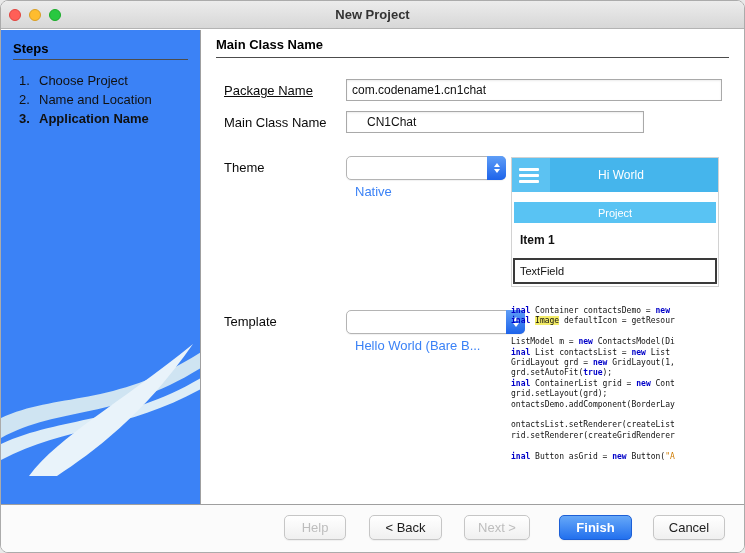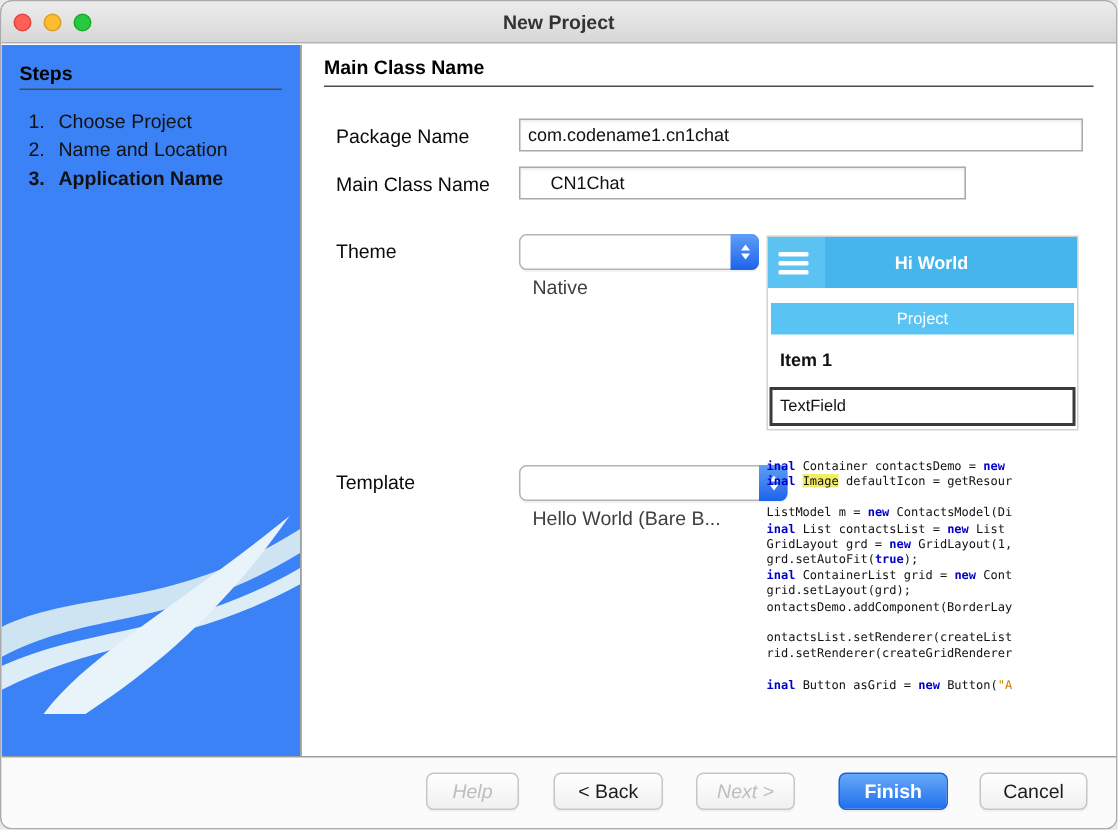--- a/index.html
+++ b/index.html
@@ -43,39 +43,39 @@
 
   .field-label { position:absolute; font-size:13px; color:#0a0a0a; height:22px; line-height:22px; }
   .text-input { position:absolute; height:22px; border:1px solid #a9a9a9; background:#fff;
                 font-family:"Liberation Sans",sans-serif; font-size:12px; color:#111;
                 padding:0 5px; box-shadow:inset 0 1px 2px rgba(0,0,0,.08); }
 
   
   .combo { position:absolute; height:24px; background:#fff; border:1px solid #b4b4b4;
            border-radius:5px; display:flex; align-items:center; cursor:default;
            box-shadow:0 1px 1px rgba(0,0,0,.06); }
-  .combo-text { flex:1; font-size:13px; color:#404040; padding:0 8px; white-space:nowrap; overflow:hidden;margin-top:46px; }
+  .combo-text { flex:1; font-size:13px; color:#3b82f6; padding:0 8px; white-space:nowrap; overflow:hidden;margin-top:46px; }
   .combo-stepper { width:19px; align-self:stretch; margin:-1px -1px -1px 0;
                    border-radius:0 5px 5px 0;
                    background:linear-gradient(#5f9ef7,#1d63ea);
                    display:flex; flex-direction:column; align-items:center; justify-content:center; gap:2px; }
   .combo-stepper .up   { width:0; height:0; border-left:3.5px solid transparent;
                          border-right:3.5px solid transparent; border-bottom:4px solid #fff; }
   .combo-stepper .down { width:0; height:0; border-left:3.5px solid transparent;
                          border-right:3.5px solid transparent; border-top:4px solid #fff; }
 
   
   .phone-preview { position:absolute; left:309px; top:127px; width:208px; background:#fff;
                    border:1px solid #d2d2d2; }
   .pv-header { position:relative; height:34px; background:#45b5ec;
                display:flex; align-items:center; justify-content:center; }
   .pv-menu { position:absolute; left:0; top:0; bottom:0; width:38px; background:#5cc2f2;
              display:flex; flex-direction:column; justify-content:center; gap:3px; padding-left:7px; }
   .pv-menu i { display:block; width:20px; height:3px; background:#fff; border-radius:1px; }
-  .pv-title { color:#fff; font-weight:bold; font-size:12px;margin-left:12px; }
+  .pv-title { color:#fff; font-weight:normal; font-size:12px;margin-left:12px; }
   .pv-button { margin:10px 2px 0 2px; height:21px; background:#59c3f3; color:#fff;
                font-size:11px; display:flex; align-items:center; justify-content:center; }
   .pv-item { font-weight:bold; font-size:12px; color:#111; padding:10px 8px 11px 8px; }
   .pv-textfield { margin:0 1px 2px 1px; border:2px solid #3a3a3a; height:26px; line-height:22px;
                   font-size:11px; color:#111; background:#fff; padding-left:5px; }
 
   
   .code-preview { position:absolute; left:309px; top:276px; right:0; height:162px;
                   font-family:"DejaVu Sans Mono", monospace; font-size:8px; line-height:10.4px;
                   white-space:pre; overflow:hidden; color:#111; }
@@ -84,21 +84,21 @@
   .c-s  { color:#ce7b00; }
   .c-hl { background:#f3ec67; color:#111; }
 
   
   .footer { position:absolute; left:0; right:0; bottom:0; height:48px; background:#fbfbfb;
             border-top:1px solid #9f9f9f; }
   .btn { position:absolute; top:10px; height:25px; border-radius:5px;
          border:1px solid #c6c6c6; background:linear-gradient(#ffffff,#f0f0f0);
          font-family:"Liberation Sans",sans-serif; font-size:13px; color:#1c1c1c;
          box-shadow:0 1px 1px rgba(0,0,0,.05); }
-  .btn.disabled { color:#bdbdbd;font-style:italic; }
+  .btn.disabled { color:#bdbdbd; }
   .btn.primary { background:linear-gradient(#66a8f8,#2270ee); border-color:#1c5fd6;
                  color:#fff; font-weight:bold; }
   .btn-help   { left:283px; width:62px; }
   .btn-back   { left:368px; width:73px; }
   .btn-next   { left:463px; width:66px; }
   .btn-finish { left:558px; width:73px; }
   .btn-cancel { left:652px; width:72px; }
 </style>
 </head>
 <body>
@@ -137,21 +137,21 @@
         <path d="M0 92 C 55 66, 112 82, 200 26 L 200 42 C 116 94, 60 80, 0 112 Z" fill="#cfe4f2"></path>
         <path d="M0 118 C 62 90, 122 98, 200 52 L 200 63 C 126 104, 66 100, 0 134 Z" fill="#ddedf7"></path>
         <path d="M28 150 C 58 110, 118 78, 192 18 C 142 90, 92 126, 56 150 Z" fill="#e9f3fa"></path>
       </svg>
     </div>
 
     <div class="main">
       <div class="panel-title">Main Class Name</div>
       <div class="rule"></div>
 
-      <span class="field-label" style="left:22px; top:50px;">Package Name</span>
+      <span class="field-label" style="left:22px; top:50px;text-decoration:underline;">Package Name</span>
       <input class="text-input" style="left: 144px; top: 49px; width: 376px;" type="text" value="com.codename1.cn1chat">
 
       <span class="field-label" style="left:22px; top:82px;">Main Class Name</span>
       <input class="text-input" style="left: 144px; top: 81px; width: 298px; padding-left: 20px;" type="text" value="CN1Chat">
 
       <span class="field-label" style="left:22px; top:127px;">Theme</span>
       <div class="combo" style="left:144px; top:126px; width:160px;">
         <span class="combo-text">Native</span>
         <span class="combo-stepper">
             <i class="up"></i>

